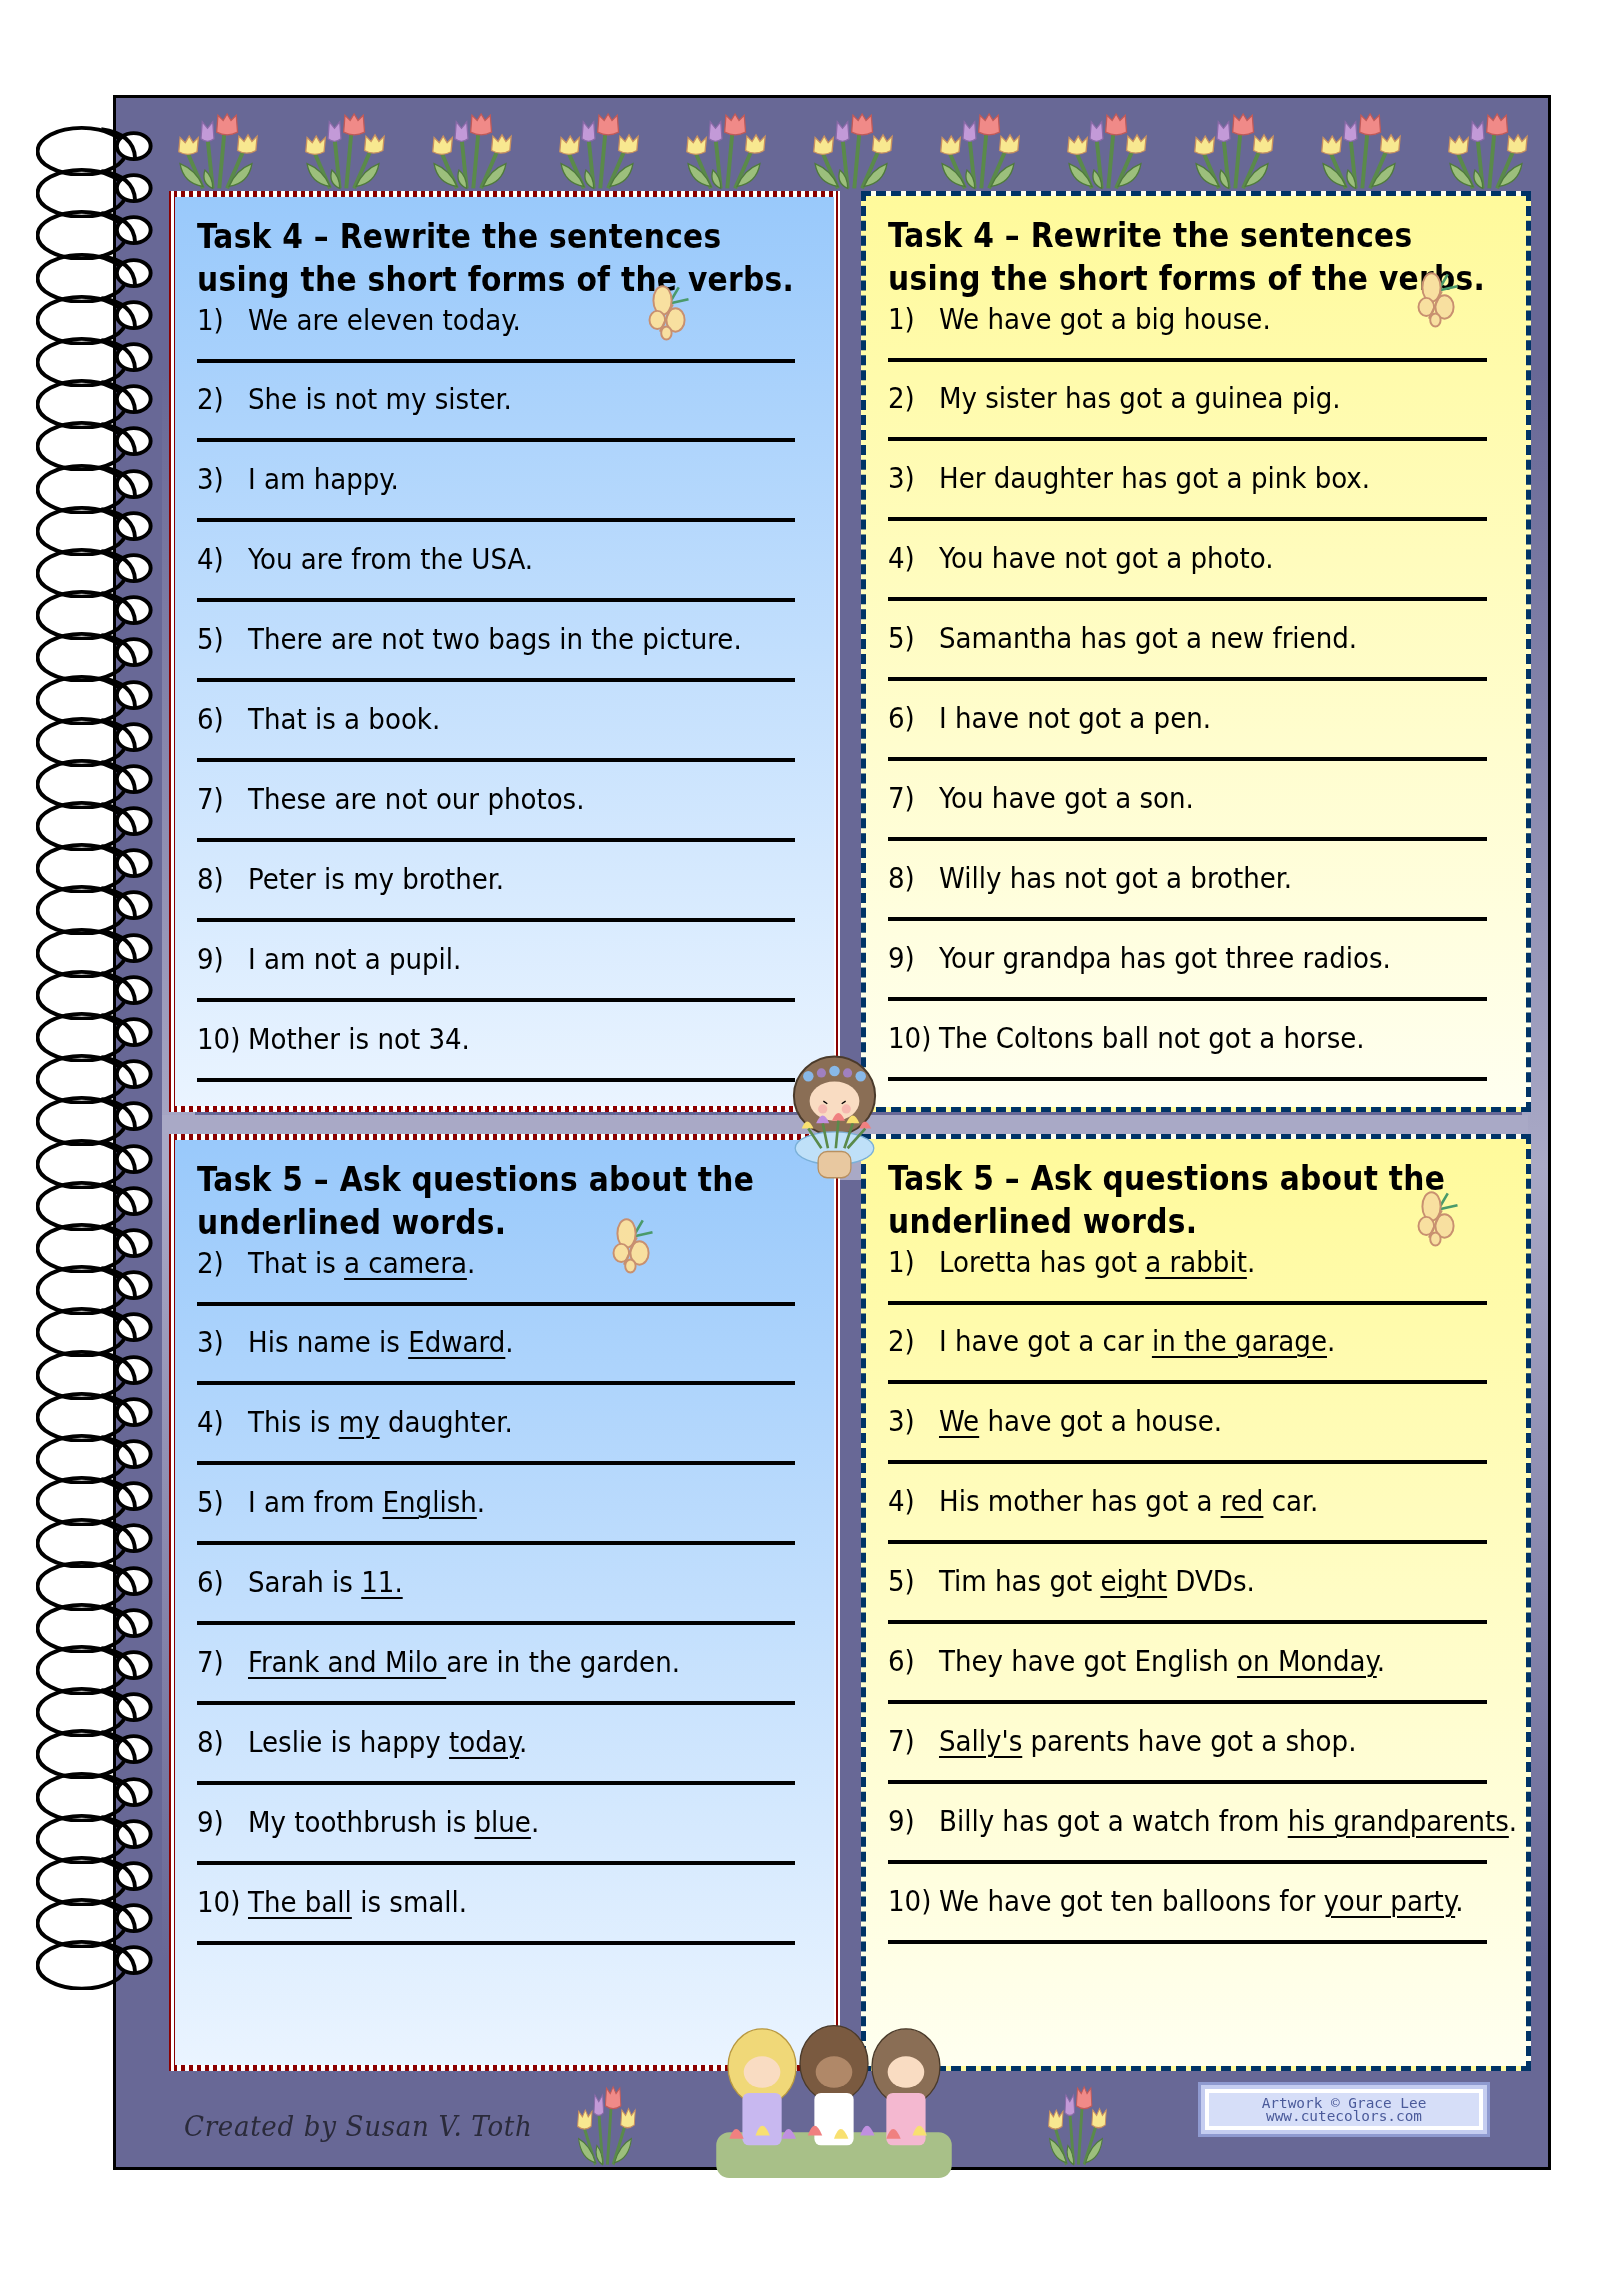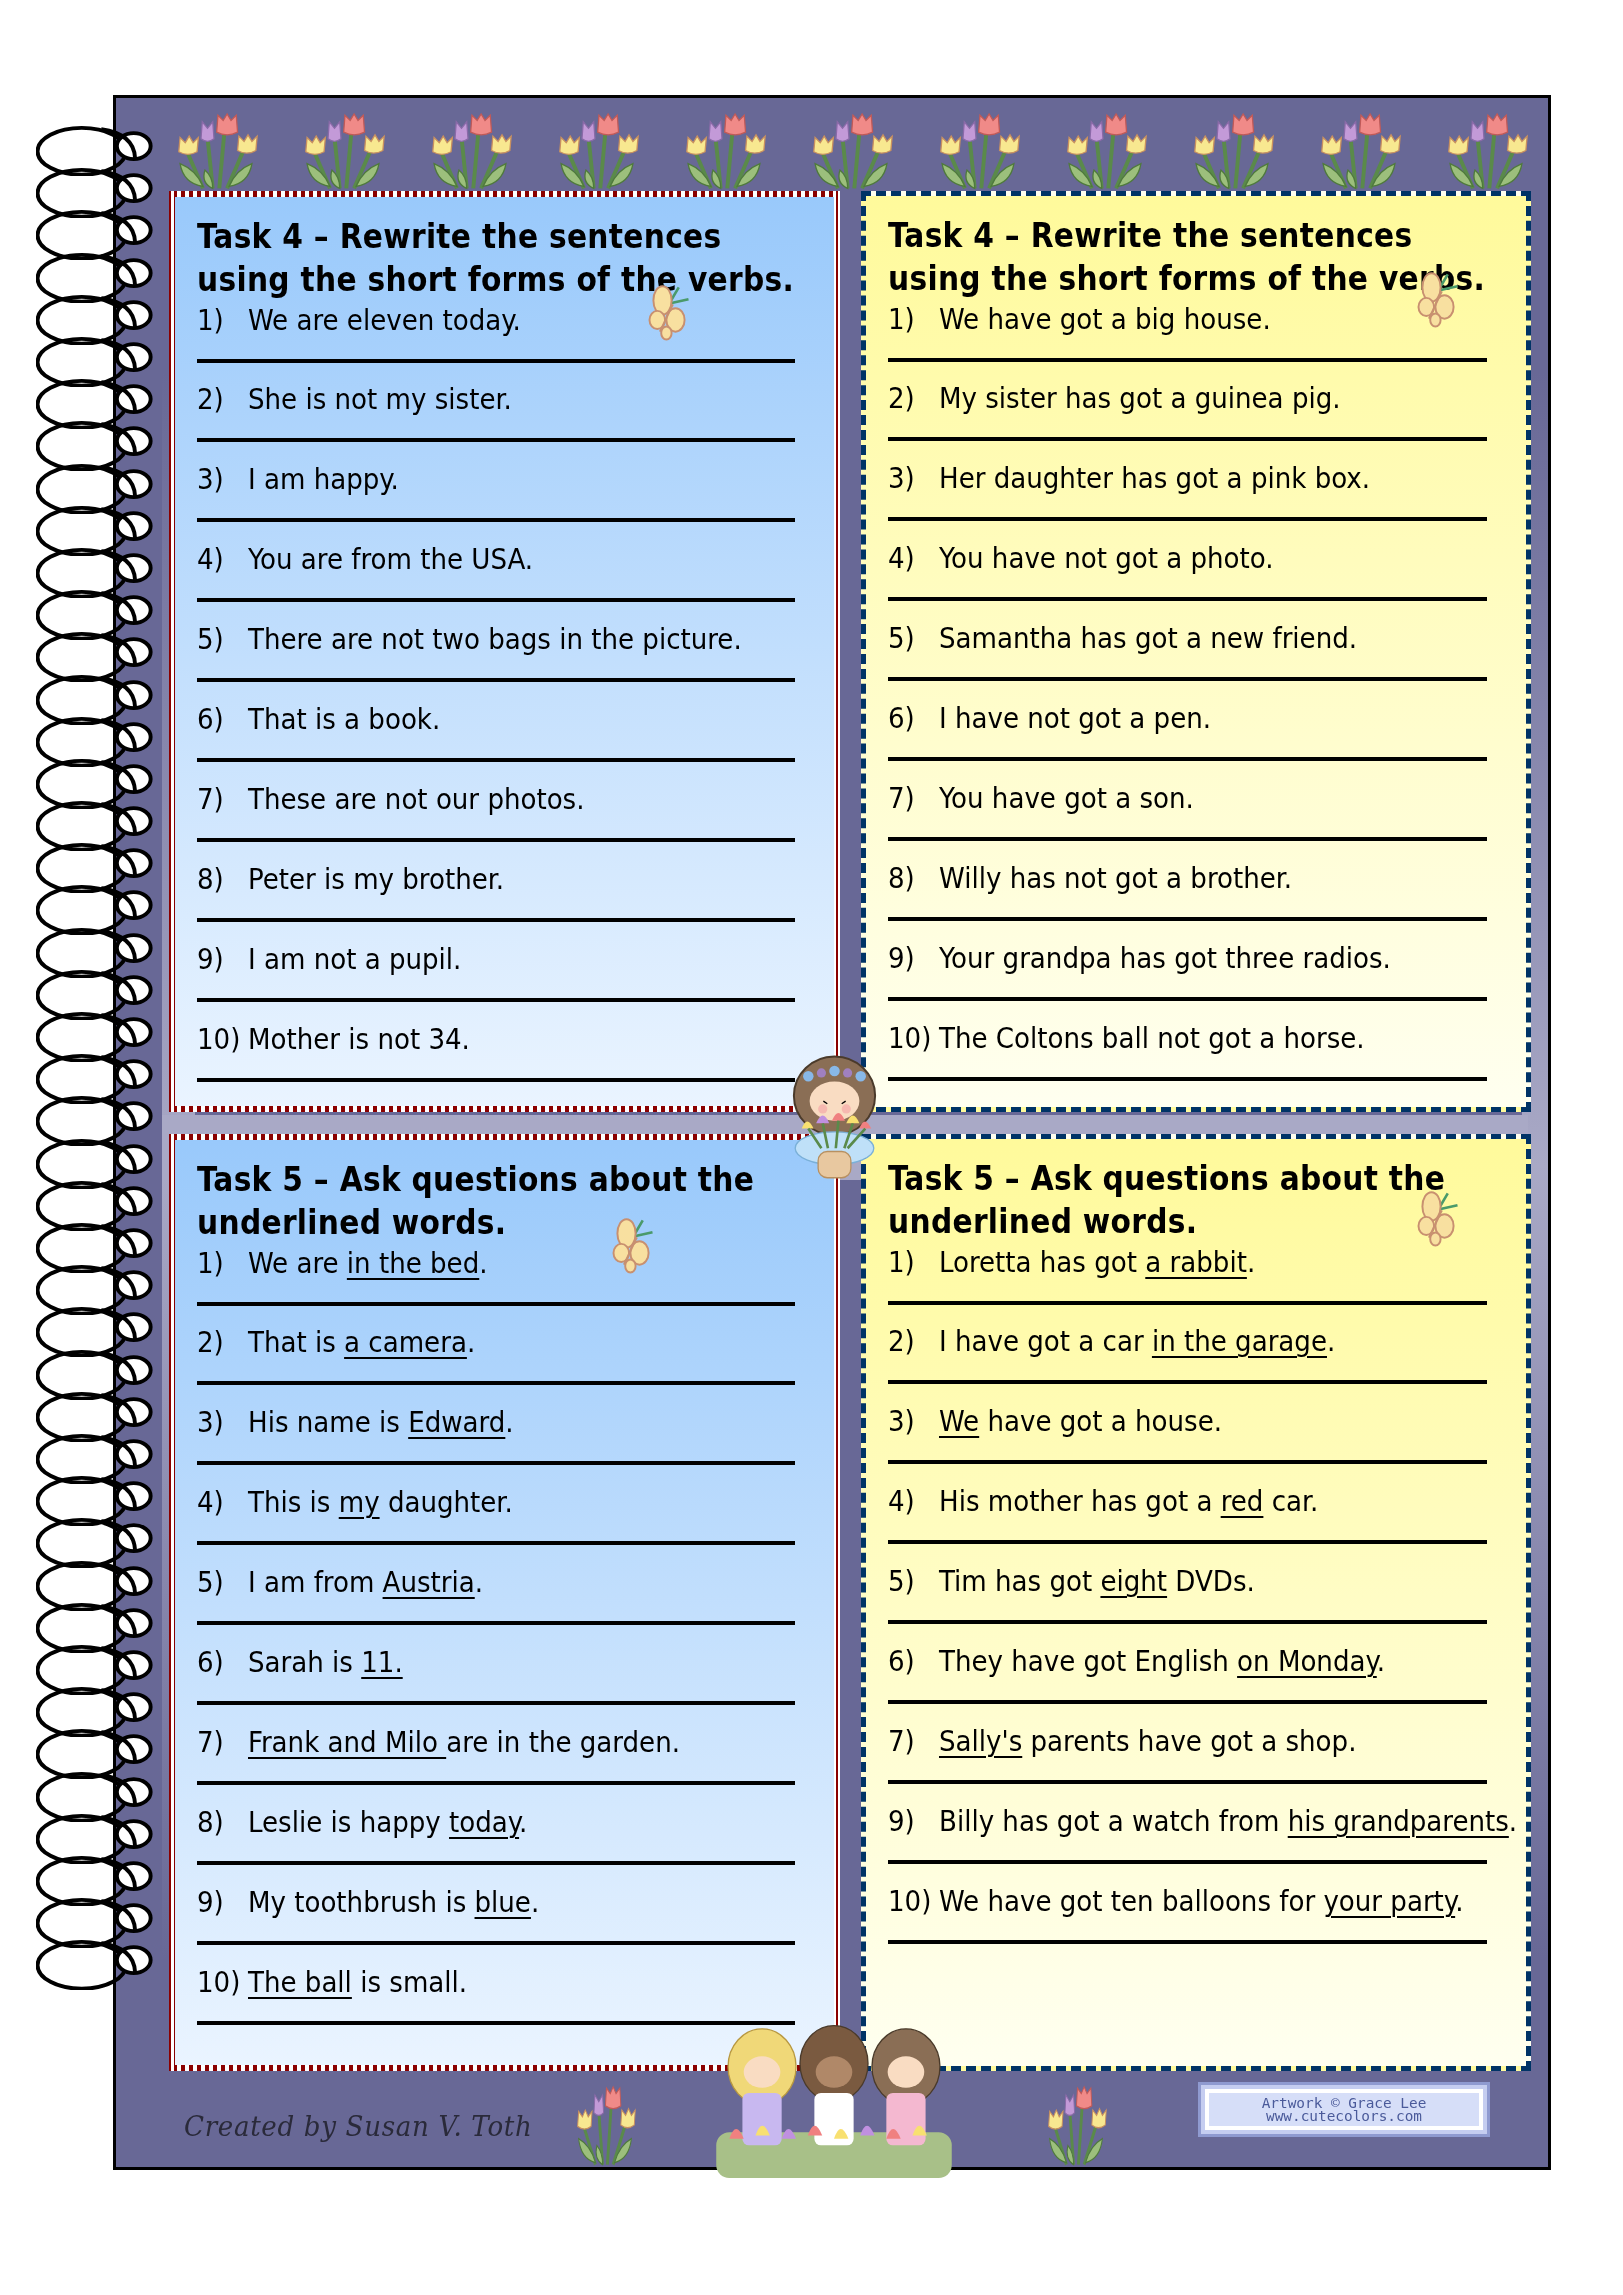--- a/index.html
+++ b/index.html
@@ -707,37 +707,33 @@
         <ellipse cx="36" cy="78" rx="8" ry="10" fill="#f8e0a0" stroke="#c89070" stroke-width="3"></ellipse>
         <path d="M26 76 L46 34" stroke="#c89070" stroke-width="3"></path>
       </svg>
     </div>
 </section>
 
 <section class="box blue bl">
   <h2 class="task-title">Task 5 – Ask questions about the underlined words.</h2>
   <ul class="items">
       <li class="item">
-        <div class="txt"><span class="num">1)</span><span>We are </span><span class="u">in the bed</span><span>.</span></div>
-        <div class="line"></div>
-      </li>
-      <li class="item">
         <div class="txt"><span class="num">2)</span><span>That is </span><span class="u">a camera</span><span>.</span></div>
         <div class="line"></div>
       </li>
       <li class="item">
         <div class="txt"><span class="num">3)</span><span>His name is </span><span class="u">Edward</span><span>.</span></div>
         <div class="line"></div>
       </li>
       <li class="item">
         <div class="txt"><span class="num">4)</span><span>This is </span><span class="u">my</span><span> daughter.</span></div>
         <div class="line"></div>
       </li>
       <li class="item">
-        <div class="txt"><span class="num">5)</span><span>I am from </span><span class="u">Austria</span><span>.</span></div>
+        <div class="txt"><span class="num">5)</span><span>I am from </span><span class="u">English</span><span>.</span></div>
         <div class="line"></div>
       </li>
       <li class="item">
         <div class="txt"><span class="num">6)</span><span>Sarah is </span><span class="u">11.</span></div>
         <div class="line"></div>
       </li>
       <li class="item">
         <div class="txt"><span class="num">7)</span><span class="u">Frank and Milo </span><span>are in the garden.</span></div>
         <div class="line"></div>
       </li>

